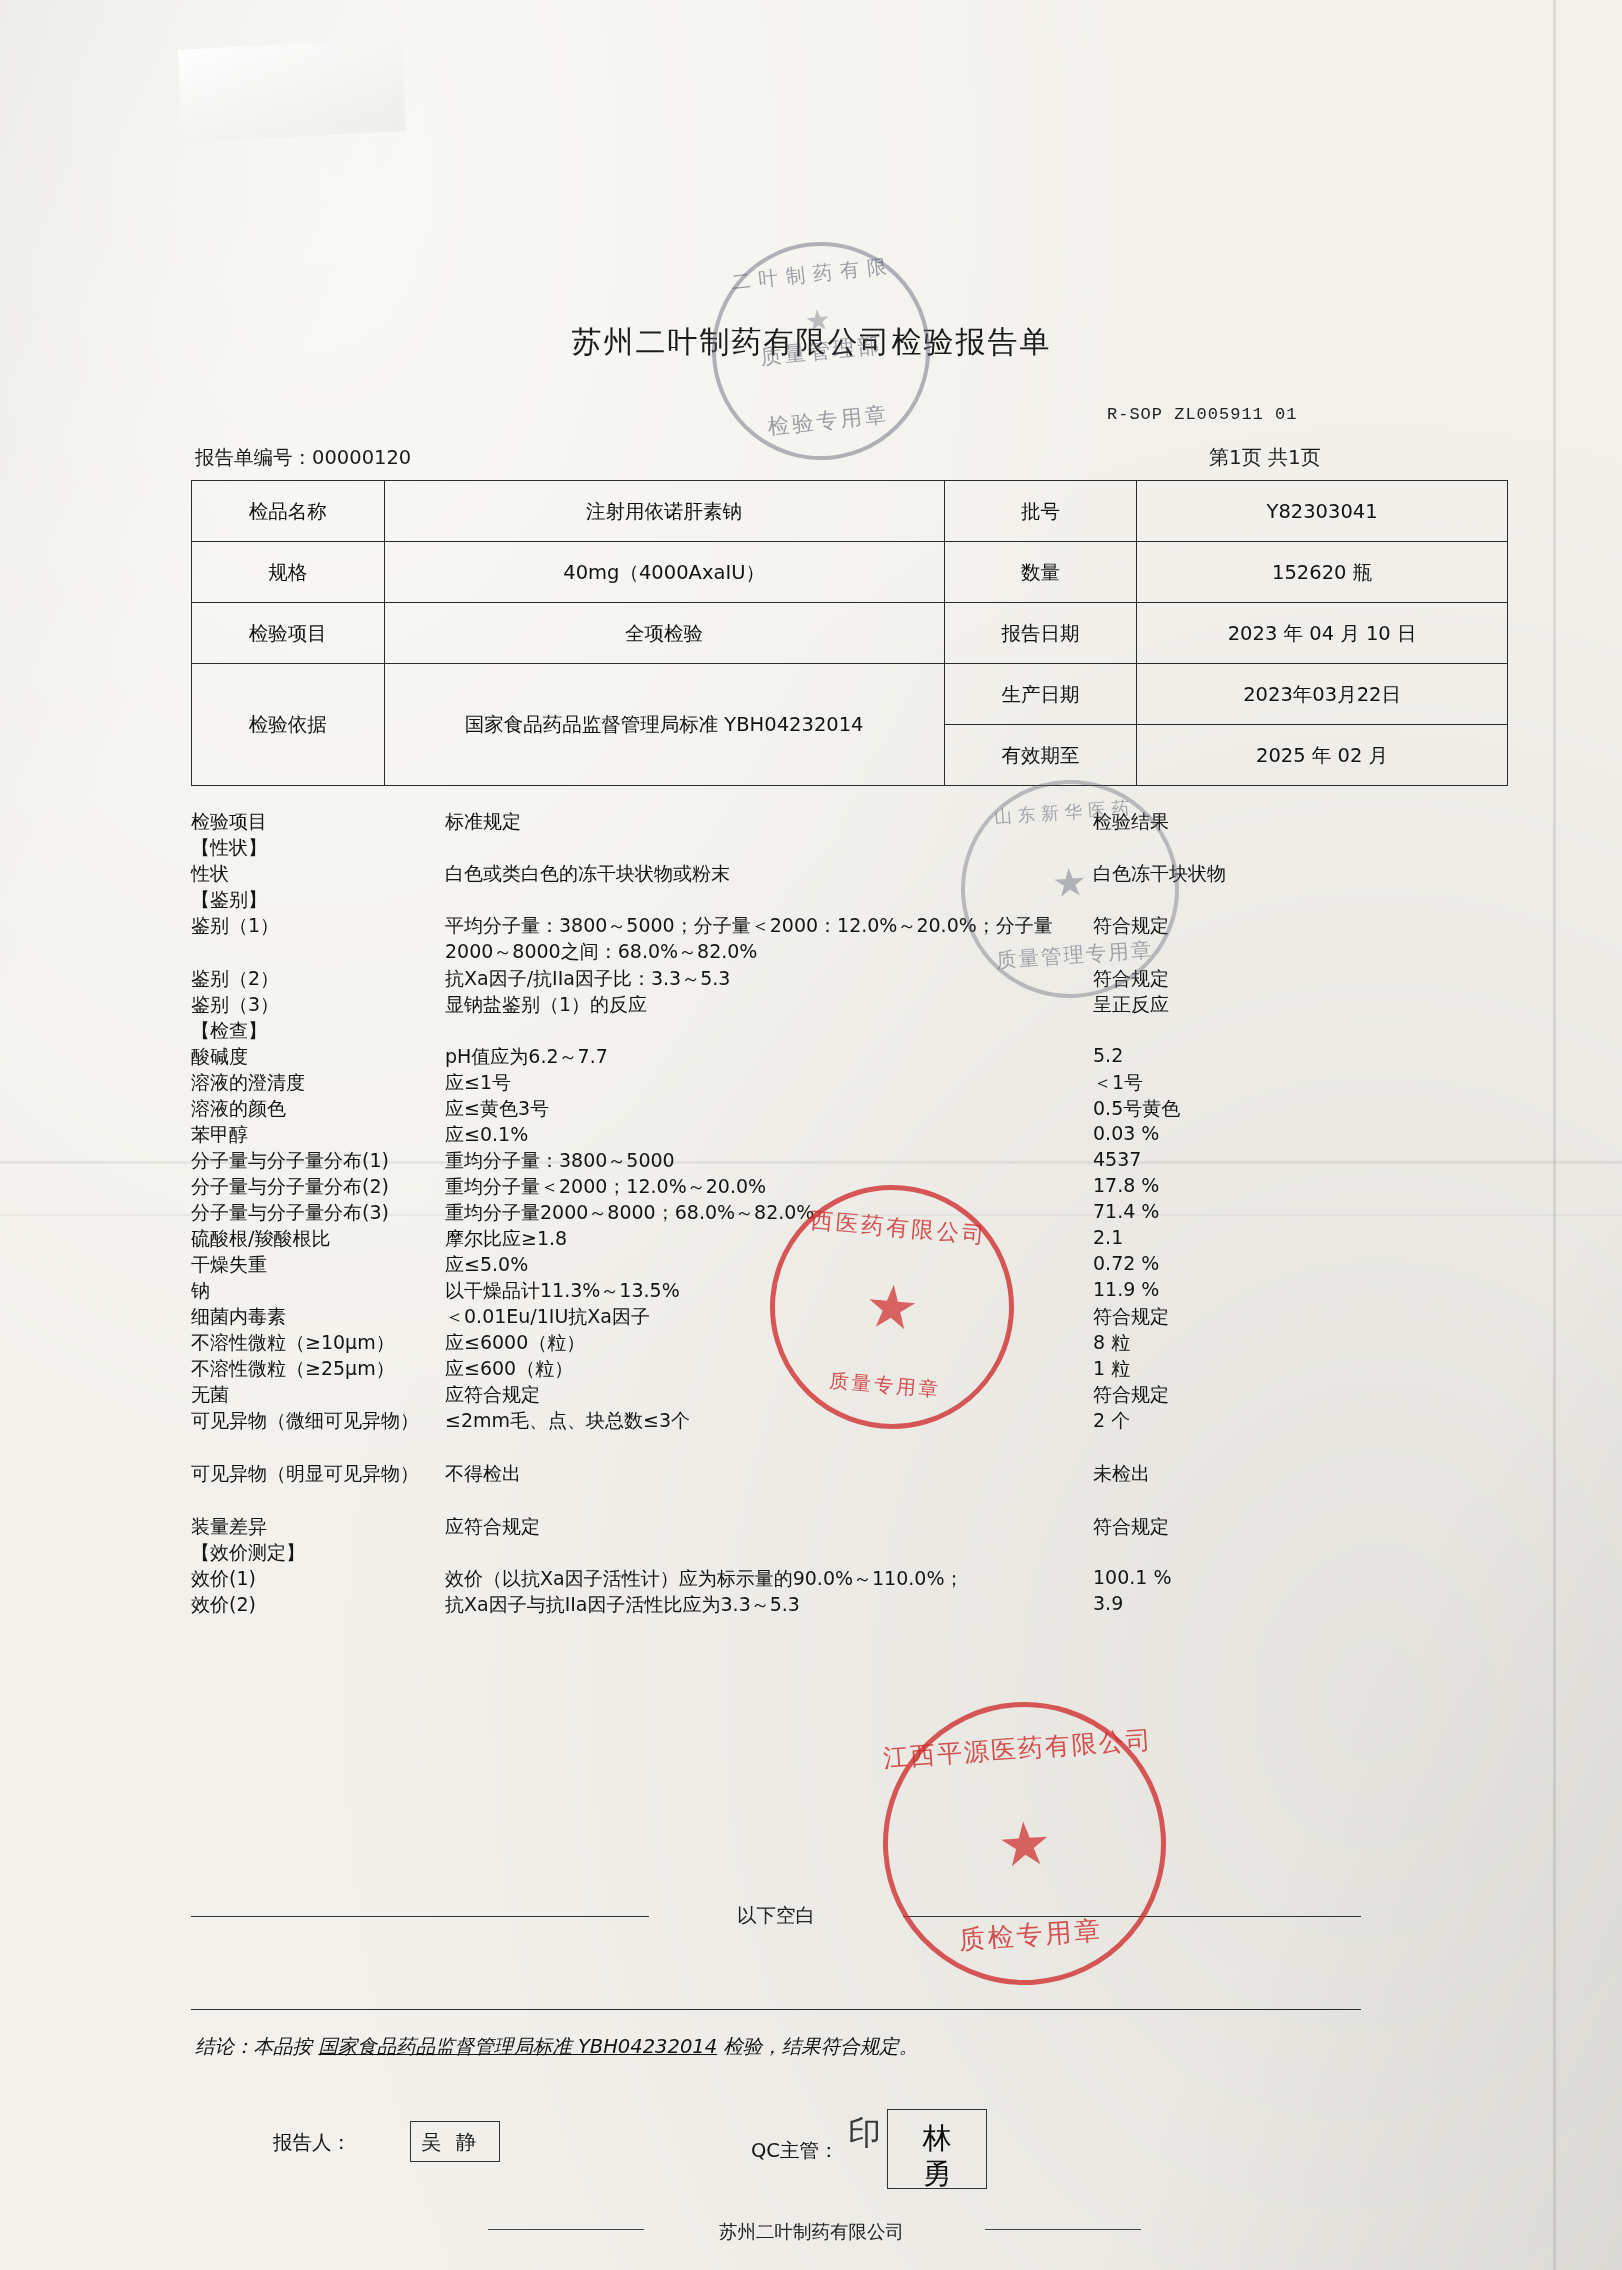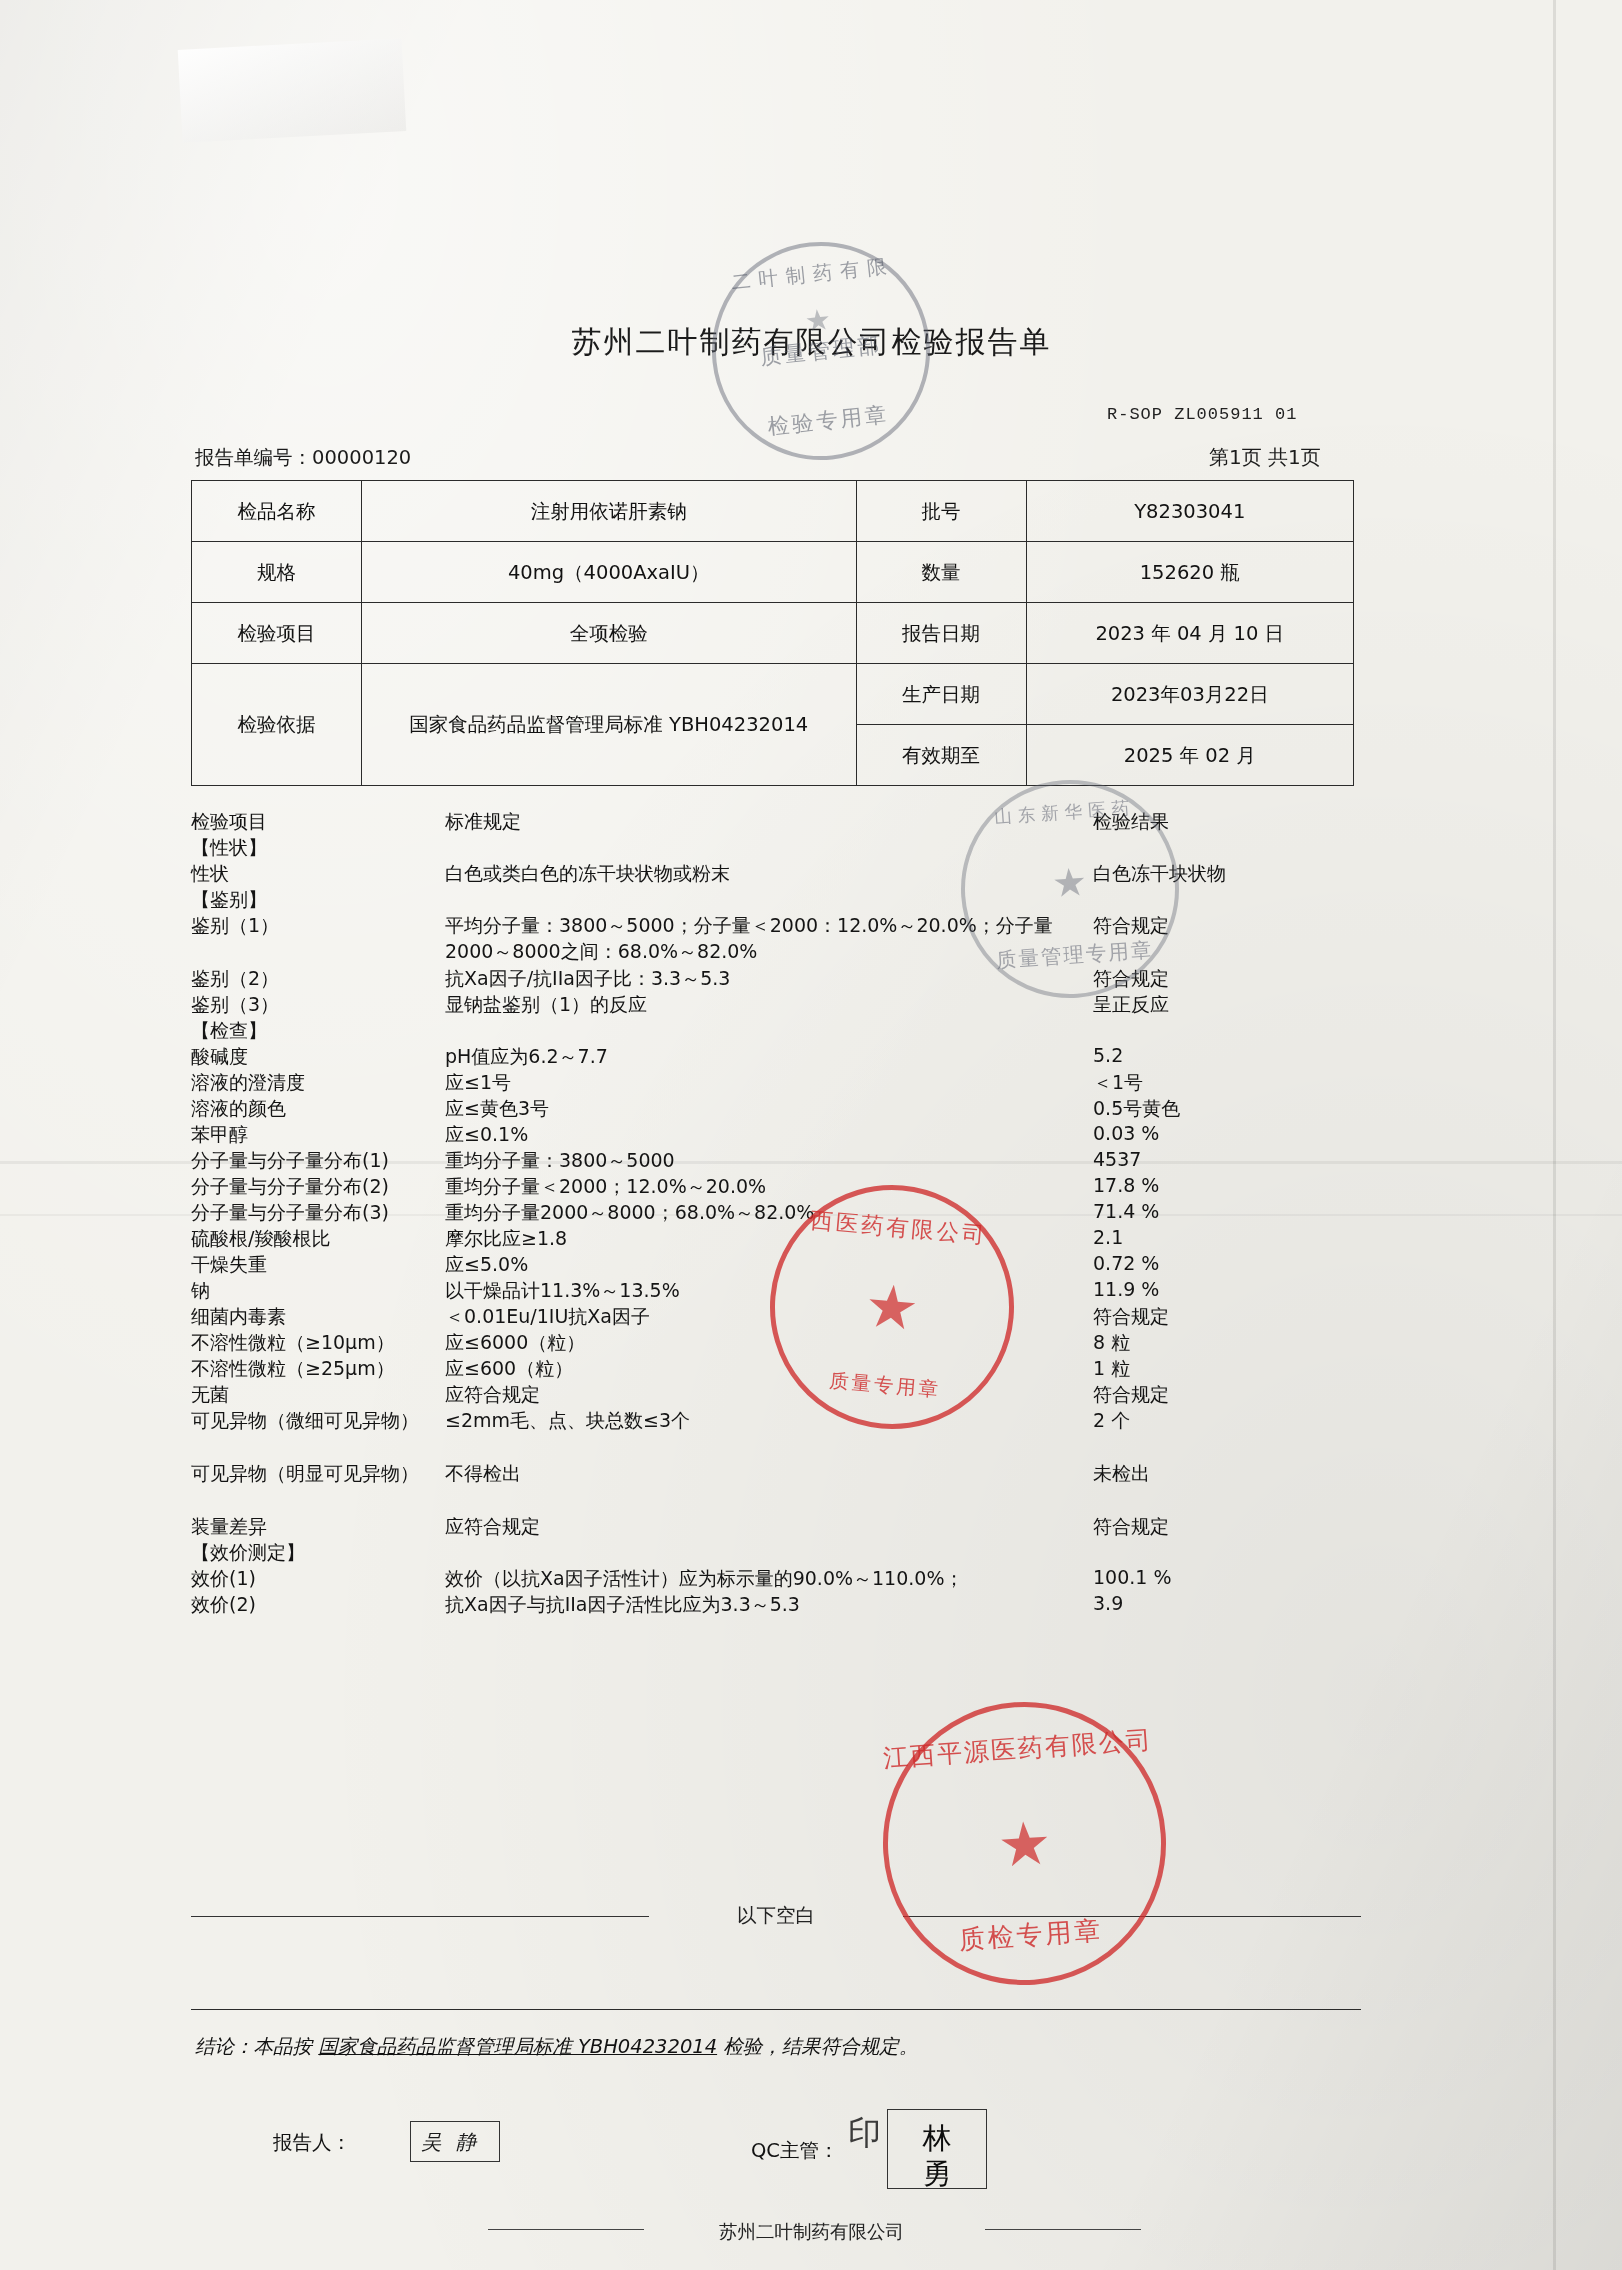--- a/index.html
+++ b/index.html
@@ -80,21 +80,21 @@
     left: 1209px; top: 444px;
     font-size: 20px;
     color: #1b1b1b;
     font-family: "DejaVu Sans", sans-serif;
   }
 
   
   table.info {
     position: absolute;
     left: 191px; top: 480px;
-    width: 1163px;
+    width: 1317px;
     border-collapse: collapse;
     table-layout: fixed;
     border-radius: 7px;
   }
   table.info td {
     border: 1.6px solid #2b2b2b;
     height: 60px;
     font-size: 19.5px;
     color: #121212;
     font-family: "DejaVu Sans", sans-serif;
@@ -191,21 +191,20 @@
   .signrow .reporter-label { position: absolute; left: 78px; top: 7.8px; }
   .signrow .reporter-box {
     position: absolute; left: 215px; top: 0;
     width: 88px; height: 39px;
     border: 1.5px solid #333;
   }
   .signrow .reporter-name {
     position: absolute; left: 226px; top: 6.8px;
     font-size: 20.5px; letter-spacing: 3.9px;
     color: #1a1a1a;
-    font-style: italic;
   }
   .signrow .qc-label { position: absolute; left: 556px; top: 7.8px; margin-top: 8px; }
   .signrow .qc-box {
     position: absolute; left: 692px; top: -11.7px;
     width: 98px; height: 78px;
     border: 1.8px solid #333;
   }
   .signrow .qc-name {
     position: absolute; left: 700px; top: 0px;
     font-size: 29px;

